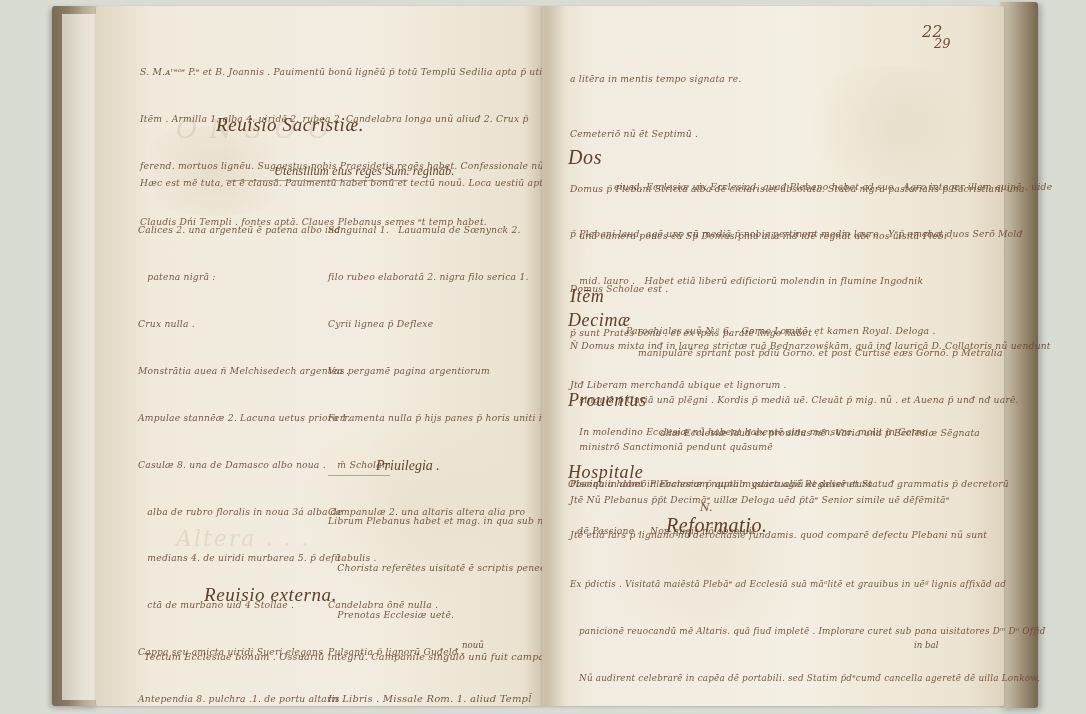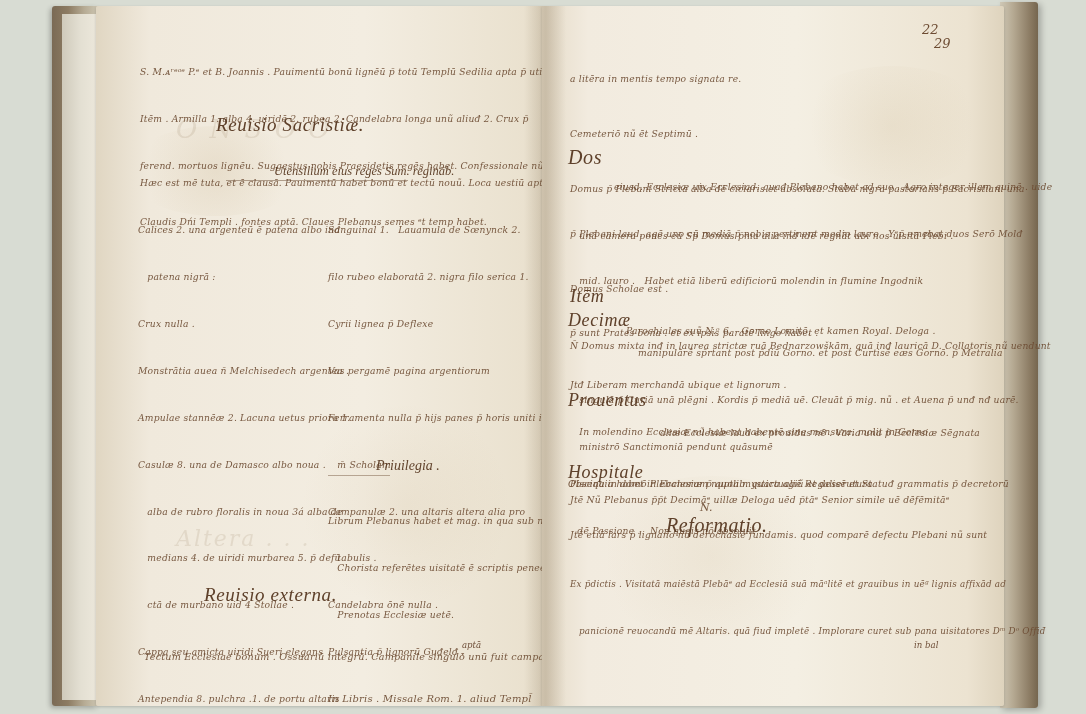--- a/index.html
+++ b/index.html
@@ -244,29 +244,29 @@
       <span class="hline">   Chorista referētes uisitatē ē scriptis peneē</span>
       <span class="hline">   Prenotas Ecclesiæ uetē.</span>
     </div>
 
     <div class="col" style="left:108px;top:578px;">
       <span class="heading">Reuisio externa.</span>
     </div>
     <div class="col ink" style="left:48px;top:612px;width:390px;">
       <span class="hline" style="font-size:9.6px;">Tectum Ecclesiae bonum . Ossuariū integrū. Campanile singulō unū fuit campanarum .</span>
     </div>
-    <div class="catchword" style="position:absolute;left:366px;top:634px;">aptā</div>
+    <div class="catchword" style="position:absolute;left:366px;top:634px;">nouũ</div>
   </div>
 
   <div class="leaf leaf-right">
 
     <div class="stain" style="left:250px;top:60px;width:200px;height:120px;background:radial-gradient(circle,rgba(190,165,120,.14),rgba(190,165,120,0) 70%);"></div>
     <div class="stain" style="left:40px;top:470px;width:260px;height:160px;background:radial-gradient(circle,rgba(190,165,120,.12),rgba(190,165,120,0) 70%);"></div>
 
-    <div class="folio" style="left:380px;top:16px;font-size:13px;">22</div>
+    <div class="folio" style="left:380px;top:16px;font-size:16px;">22</div>
     <div class="folio" style="left:392px;top:30px;font-size:13px;">29</div>
 
     <div class="col ink" style="left:28px;top:34px;width:400px;">
       <span class="hline">a litēra in mentis tempo signata re.</span>
       <span class="hline" style="margin-top:8px;">Cemeteriō nũ ēt Septimū .</span>
       <span class="hline" style="margin-top:8px;">Domus p̄ Plebani Stricta alba dē ciclaris et absoluta. Stuba nigra pastorialis p̄ Sacristiani una</span>
       <span class="hline">   unā camera pones eū Sp̄ Domus p̄nia alia inđ idē regnāt ubi nos uisitā Plebi .</span>
       <span class="hline" style="margin-top:6px;">Domus Scholae est .</span>
       <span class="hline" style="margin-top:10px;">N̄ Domus mixta inđ in laurea strictæ ruā Bednarzowškām. quā inđ lauricā D. Collatoris nũ uendunt</span>
     </div>
@@ -317,20 +317,21 @@
     <div class="col ink" style="left:158px;top:462px;">
       <span class="hline" style="font-size:11px;">N.</span>
     </div>
 
     <div class="col" style="left:124px;top:508px;">
       <span class="heading" style="font-size:20px;">Reformatio.</span>
     </div>
     <div class="col ink" style="left:28px;top:540px;width:420px;">
       <span class="hline" style="font-size:8.8px;">Ex p̄dictis . Visitatā maiēstā Plebāᵉ ad Ecclesiā suā māᵃlitē et grauibus in uēᵍ lignis affixād ad</span>
       <span class="hline" style="font-size:8.8px;">   panicionē reuocandū mē Altaris. quā fiuđ impletē . Implorare curet sub pana uisitatores Dᵐ Dᵒ Offiđ</span>
+      <span class="hline" style="font-size:8.8px;">   Nũ audirent celebrarē in capēa dē portabili. sed Statim p̄dᵉcumđ cancella ageretē dē uilla Lonkow,</span>
       
       
       
     </div>
     <div class="catchword" style="position:absolute;left:372px;top:634px;">in bal</div>
   </div>
 
   <div class="gutter"></div>
 
 </div>

